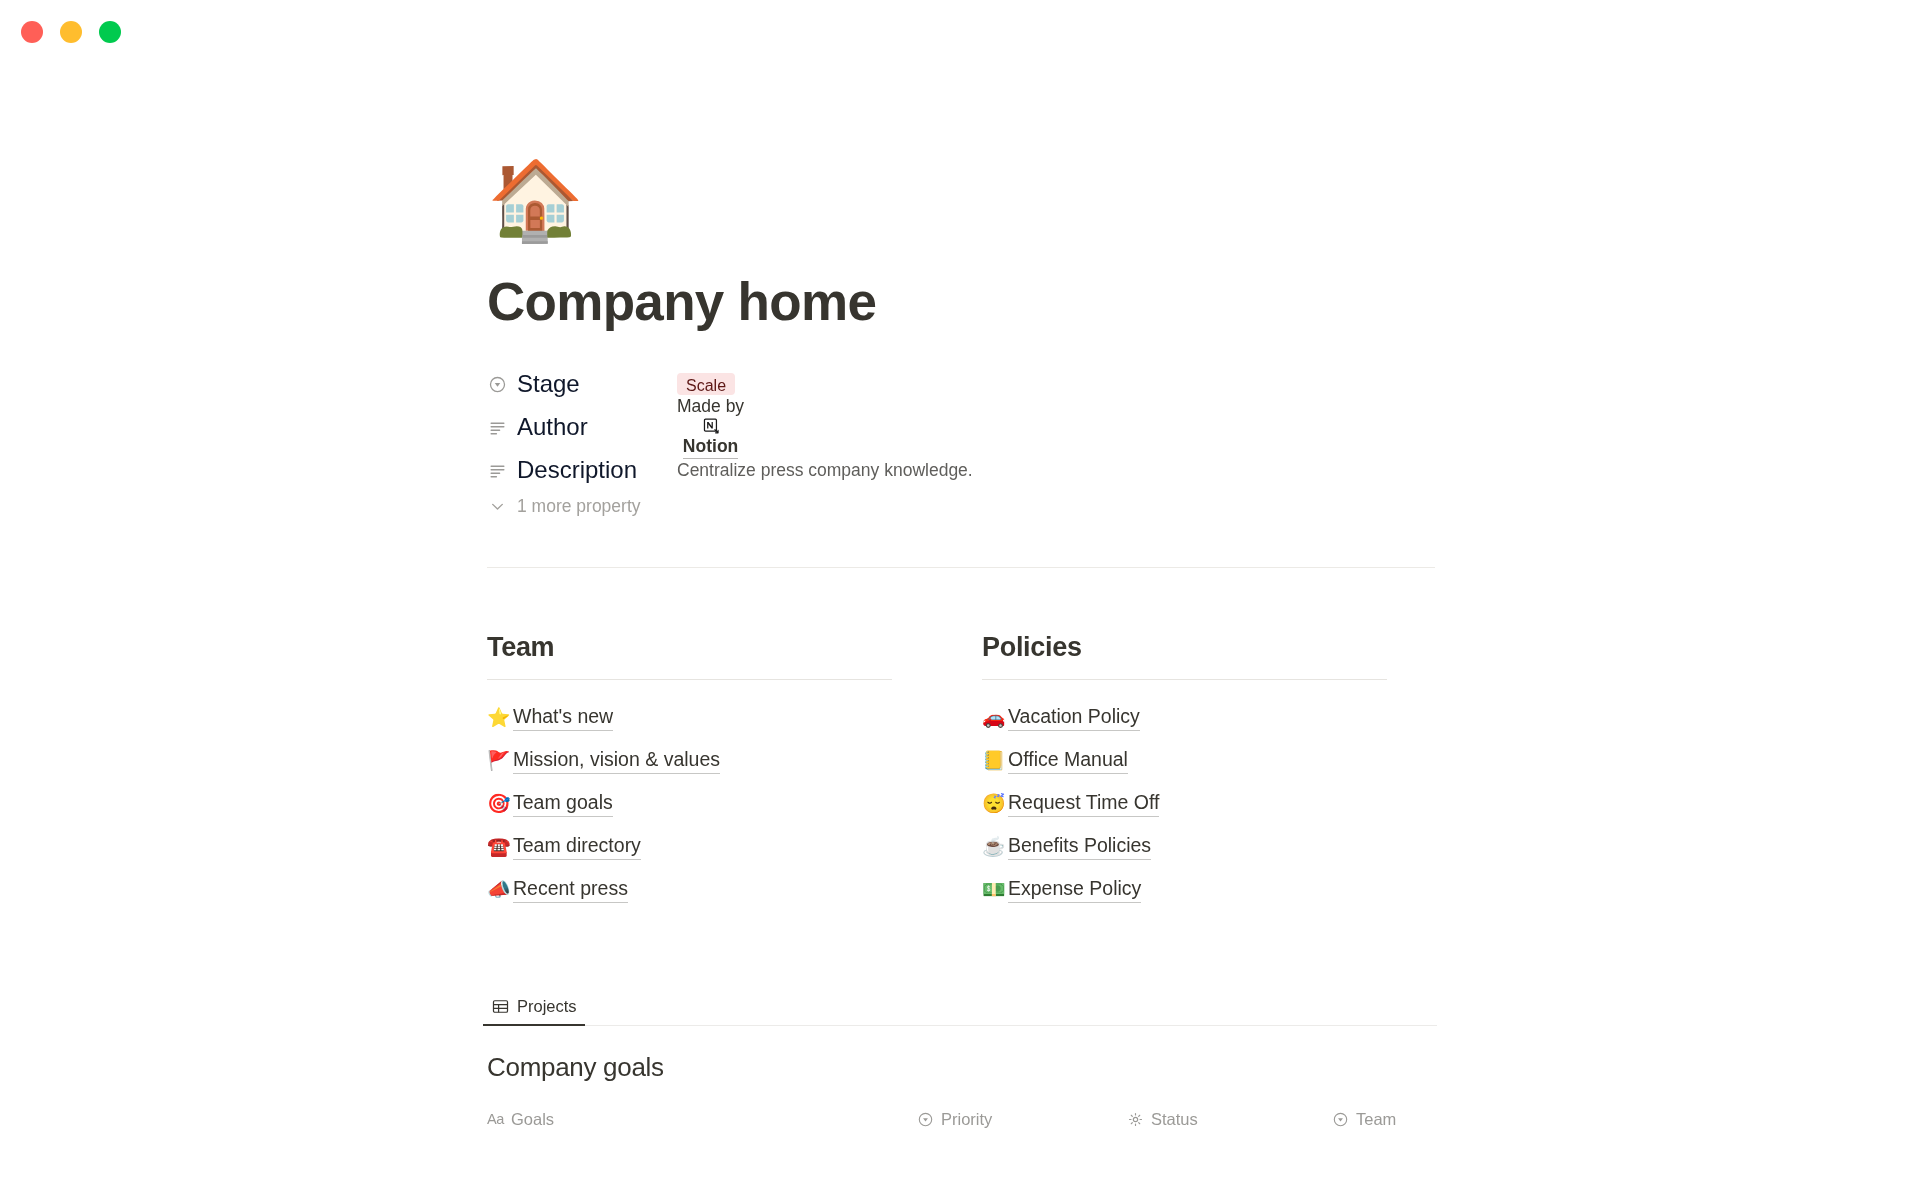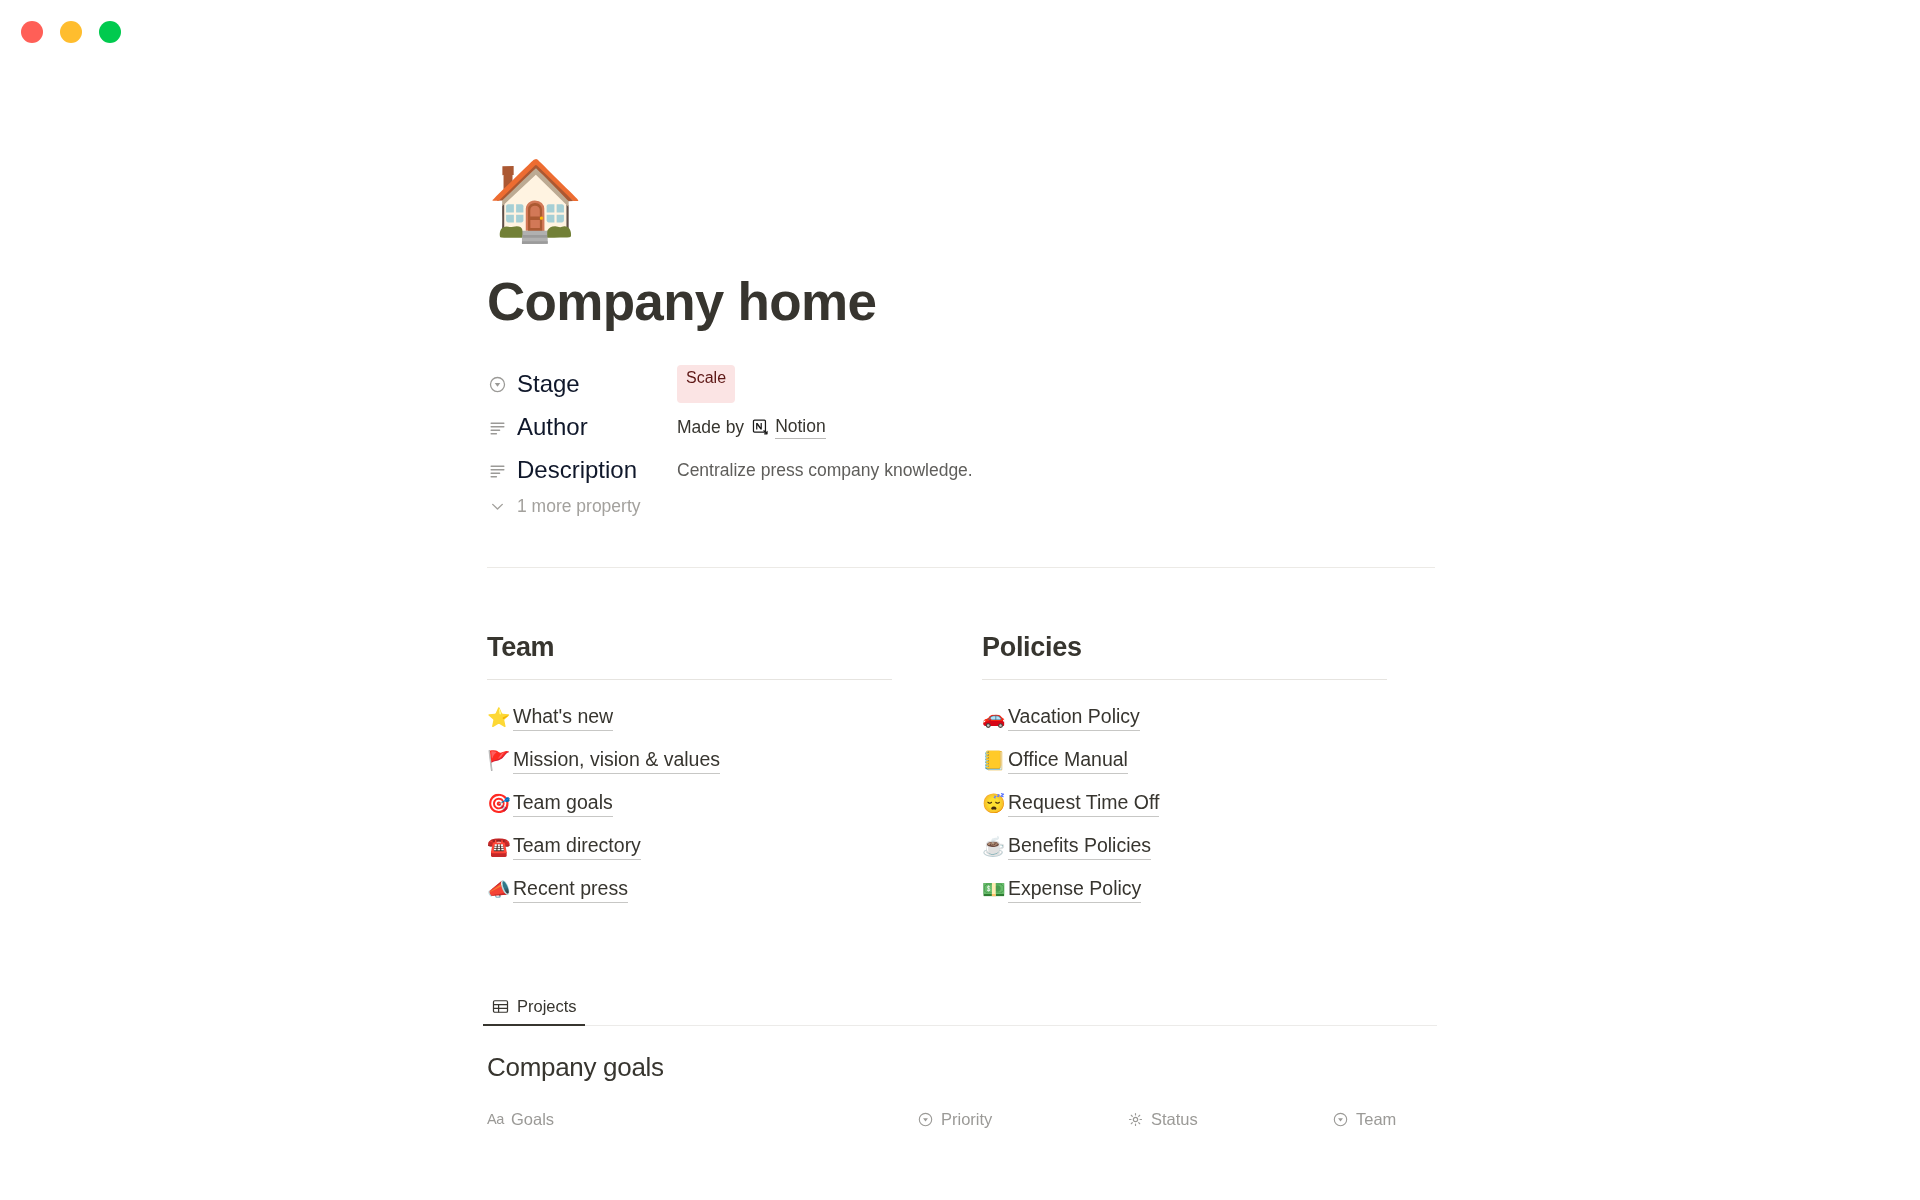--- a/index.html
+++ b/index.html
@@ -72,35 +72,36 @@
   }
   .prop-value {
     font-size: 17.5px;
     color: #37352f;
     display: flex; align-items: center;
   }
   .pill {
     background: #fbe4e4;
     color: #5d1715;
     font-size: 16px;
-    padding: 3px 9px 16px 9px;
+    padding: 3px 9px 0 9px;
     border-radius: 4px;
     line-height: 1.2;
   }
-  .author-val { display: flex; align-items: center; gap: 0; font-size: 17.5px; color: #37352f; }
+  .author-val { display: flex; align-items: center; gap: 0; font-size: 17.5px; color: #37352f; flex-direction: column; }
   .notion-mark {
     display: inline-flex; align-items: center; justify-content: center;
     width: 19px; height: 19px;
     margin: 0 5px 0 7px;
   }
   .notion-link {
     text-decoration: none;
     color: #37352f;
     border-bottom: 1.3px solid rgba(55,53,47,0.35);
     padding-bottom: 1px;
+    font-weight: bold;
   }
   .desc-val { color: #5f5e5b; }
 
   .more-props {
     display: flex; align-items: flex-start;
     color: #a3a19d;
     font-size: 17.5px;
     height: 34px;
     margin-top: 2px;
   }

